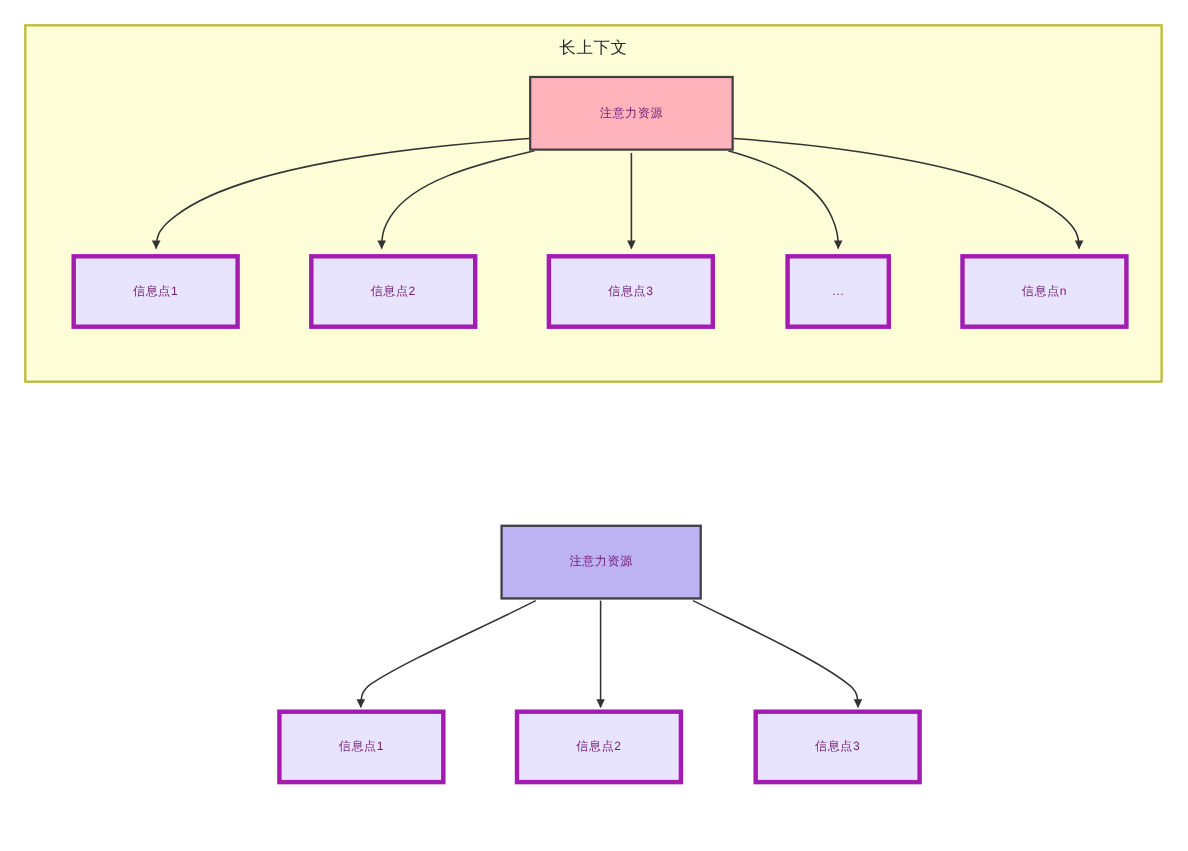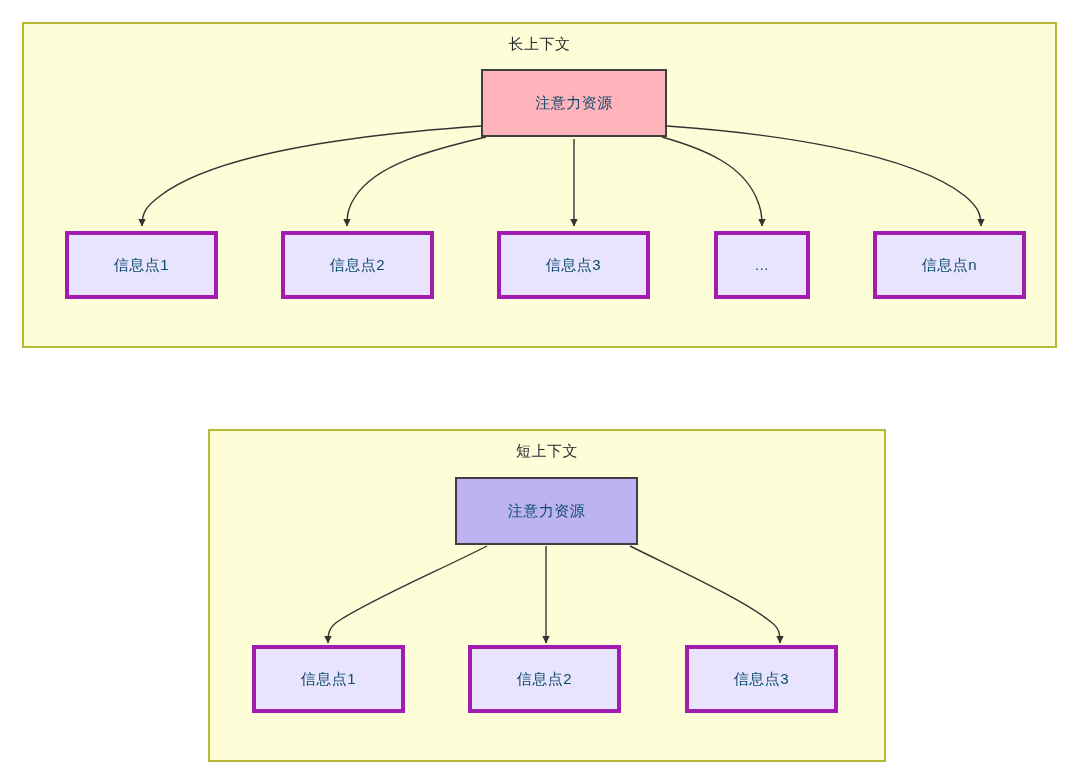--- a/index.html
+++ b/index.html
@@ -60,23 +60,23 @@
     height: 774px;
     pointer-events: none;
   }
   
   .node {
     position: absolute;
     box-sizing: border-box;
     display: flex;
     align-items: center;
     justify-content: center;
-    font-size: 15px;
+    font-size: 11px;
     line-height: 20px;
-    color: #0c4a6e;
+    color: #701a75;
     letter-spacing: 0.5px;
     z-index: 3;
   }
   .node.root-pink {
     background: #ffb3ba;
     border: 2px solid #3f3f3f;
   }
   .node.root-purple {
     background: #bdb2f2;
     border: 2px solid #3f3f3f;
@@ -88,23 +88,20 @@
 </style>
 </head>
 <body>
 
 <div id="canvas">
 
   <div class="panel" id="panel-long">
     <div class="panel-title">长上下文</div>
   </div>
 
-  <div class="panel" id="panel-short">
-    <div class="panel-title">短上下文</div>
-  </div>
 
   <svg id="links" viewBox="0 0 1080 774">
     <defs>
       <marker id="arrowhead" markerWidth="9" markerHeight="9" refX="7.4" refY="4.5" orient="auto" markerUnits="userSpaceOnUse">
         <path d="M0,0.6 L8,4.5 L0,8.4 z" fill="#333333"></path>
       </marker>
     </defs>
 
     <g fill="none" stroke="#333333" stroke-width="1.4" marker-end="url(#arrowhead)">
       <path d="M481,126 C 380,133 220,150 160,196 C 145,207 142,214 142,226"></path>

